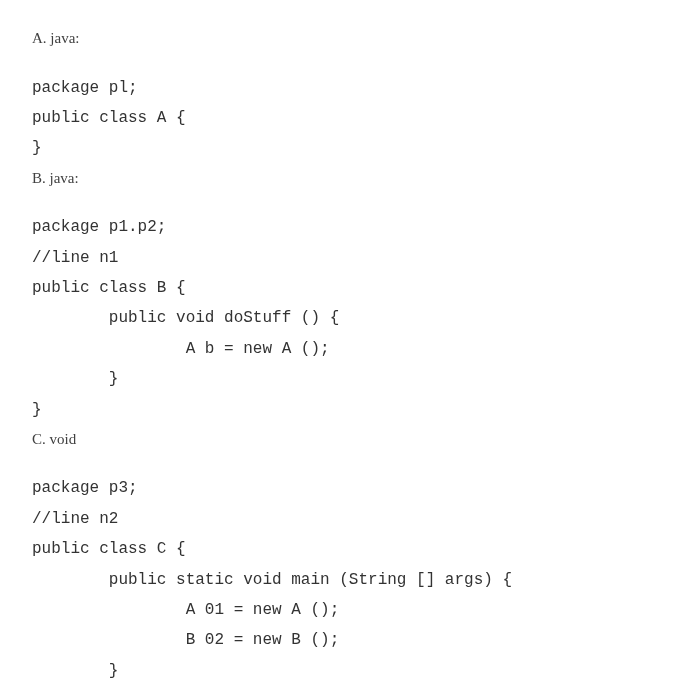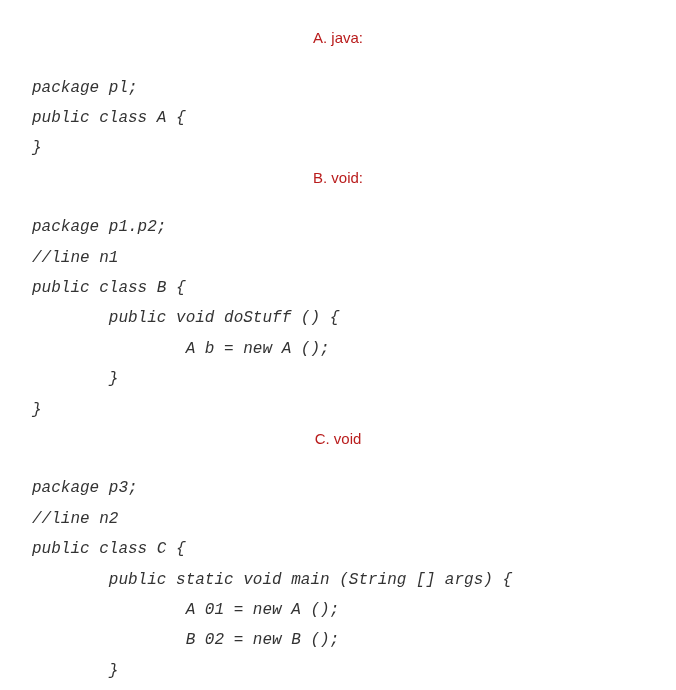--- a/index.html
+++ b/index.html
@@ -11,46 +11,44 @@
       background: #ffffff;
       width: 676px;
       height: 690px;
       padding: 24px 32px;
       font-family: Arial, Helvetica, sans-serif;
       font-size: 16px;
       color: #333333;
       line-height: 1.9;
     }
     .label {
-      font-family: Liberation Sans, sans-serif;
+      font-family: Liberation Serif, serif;
       font-size: 15px;
-      color: #b91c1c;
-      text-align: center;
+      color: #404040;
     }
     .code {
       font-family: 'Courier New', Courier, monospace;
       font-size: 16px;
       color: #333333;
       white-space: pre;
-      font-style: italic;
     }
     .spacer {
       height: 20px;
     }
   </style>
 </head>
 <body>
 
 <div class="label">A. java:</div>
 <div class="spacer"></div>
 <div class="code">package pl;
 public class A {
 }</div>
 
-<div class="label">B. void:</div>
+<div class="label">B. java:</div>
 <div class="spacer"></div>
 <div class="code">package p1.p2;
 //line n1
 public class B {
         public void doStuff () {
                 A b = new A ();
         }
 }</div>
 
 <div class="label">C. void</div>

